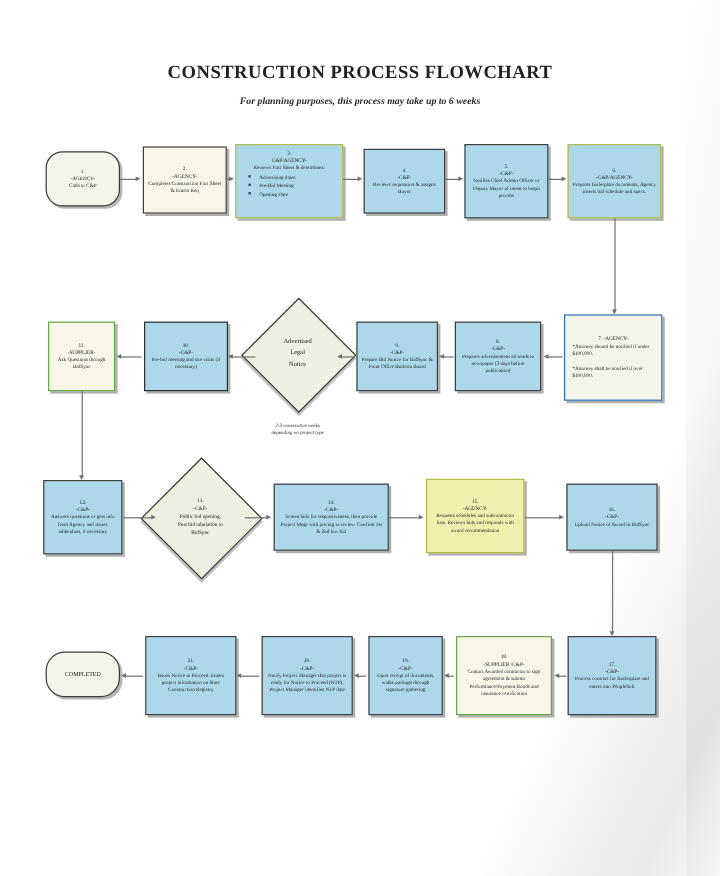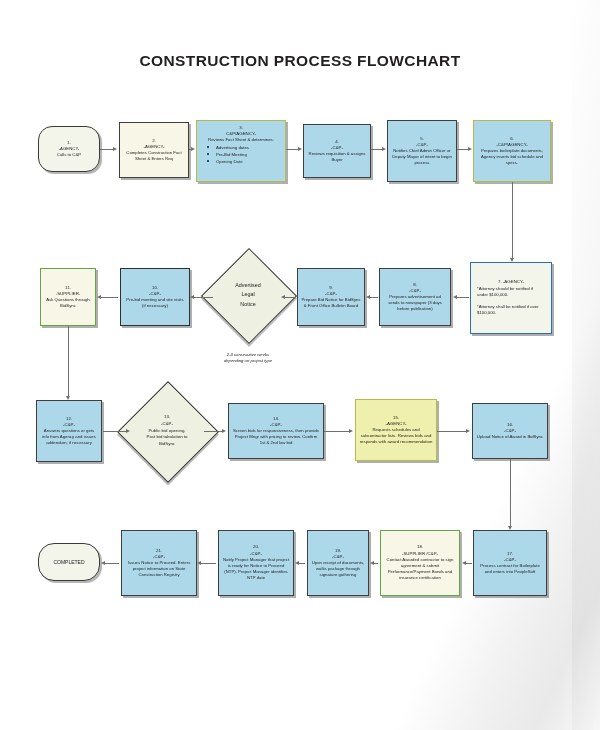--- a/index.html
+++ b/index.html
@@ -6,20 +6,21 @@
   body{
     width:600px;height:730px;
     background:#ffffff;
     font-family:"Liberation Sans", sans-serif;
     overflow:hidden;
     position:relative;
   }
   #page{
     position:absolute;left:0;top:0;width:600px;height:730px;
     background:linear-gradient(115deg,#ffffff 0%,#ffffff 78%,#f2f2f2 86%,#e9e9e9 93%,#fbfbfb 100%);
+    font-family:Liberation Serif, serif;
   }
   .sheet-edge{
     position:absolute;right:0;top:0;width:28px;height:730px;
     background:linear-gradient(100deg,rgba(0,0,0,0) 0%,rgba(0,0,0,.045) 60%,rgba(0,0,0,.02) 100%);
     pointer-events:none;
   }
   .title{
     position:absolute;left:0;top:52px;width:600px;text-align:center;
     font-size:15.5px;font-weight:bold;letter-spacing:.4px;color:#221f1f;
   }
@@ -104,20 +105,21 @@
   }
 </style>
 </head>
 <body>
 
 <div id="page">
 
   <div class="sheet-edge"></div>
 
   <div class="title">CONSTRUCTION PROCESS FLOWCHART</div>
+  <div class="subtitle">For planning purposes, this process may take up to 6 weeks</div>
 
   <div class="term small" style="left:38px;top:126px;width:62px;height:46px;">
     <div style="display:flex;flex-direction:column;align-items:center;">
       <span>1.</span>
       <span>-AGENCY-</span>
       <span>Calls to C&amp;P</span>
     </div>
   </div>
 
   <div class="node fill-cream bd-gray shadow" style="left:119px;top:122px;width:70px;height:56px;">

